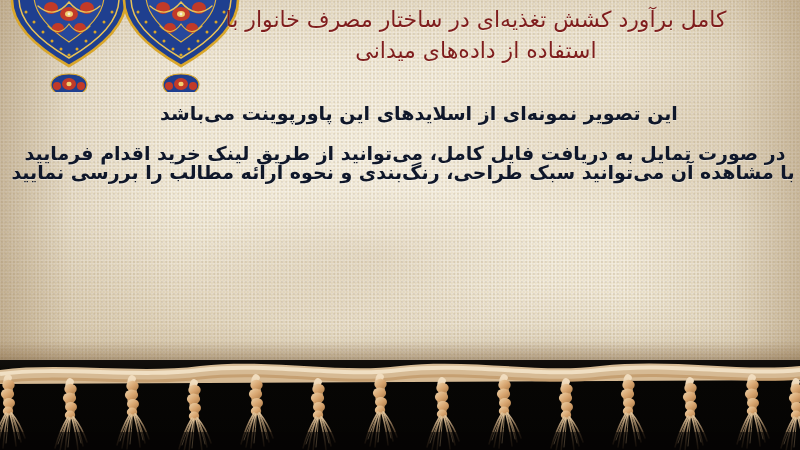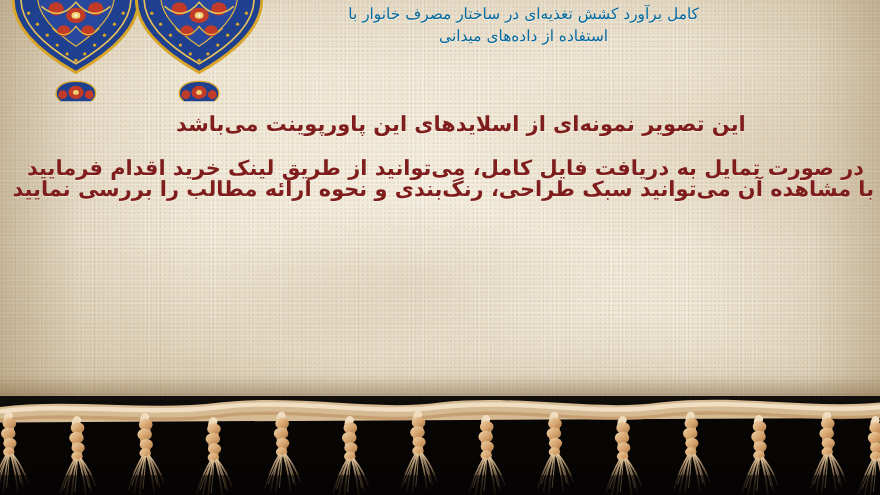--- a/index.html
+++ b/index.html
@@ -77,38 +77,38 @@
 
   
   .text-layer{
     position:absolute;top:0;left:0;width:800px;height:370px;
     direction:rtl;
   }
   .slide-title{
     position:absolute;top:4px;right:18px;width:612px;
     text-align:center;
     font-family:"DejaVu Sans","Liberation Sans",sans-serif;
-    font-size:14px;
+    font-size:22px;
     line-height:1.42;
     font-weight:400;
-    color:#0369a1;
+    color:#7f1d1d;
     letter-spacing:0px;
     text-shadow:0 1px 0 rgba(255,252,244,.42);
     white-space:pre-line;
   }
   .body-lines{
     position:absolute;top:104px;right:0;width:800px;
     text-align:center;
   }
   .body-line{
     font-family:"DejaVu Sans","Liberation Sans",sans-serif;
     font-size:19px;
     line-height:1.0;
     font-weight:700;
-    color:#7f1d1d;
+    color:#0f172a;
     text-shadow:0 1px 0 rgba(255,252,244,.40);
     white-space:nowrap;
     text-align:center;
   }
   .body-line.l1{margin-bottom:21px;padding-left:38px;}
   .body-line.l2{margin-bottom:21px;padding-left:6px;}
   .body-line.l3{margin-bottom:0;padding-left:10px;}
 
   
   .bottom-band{

